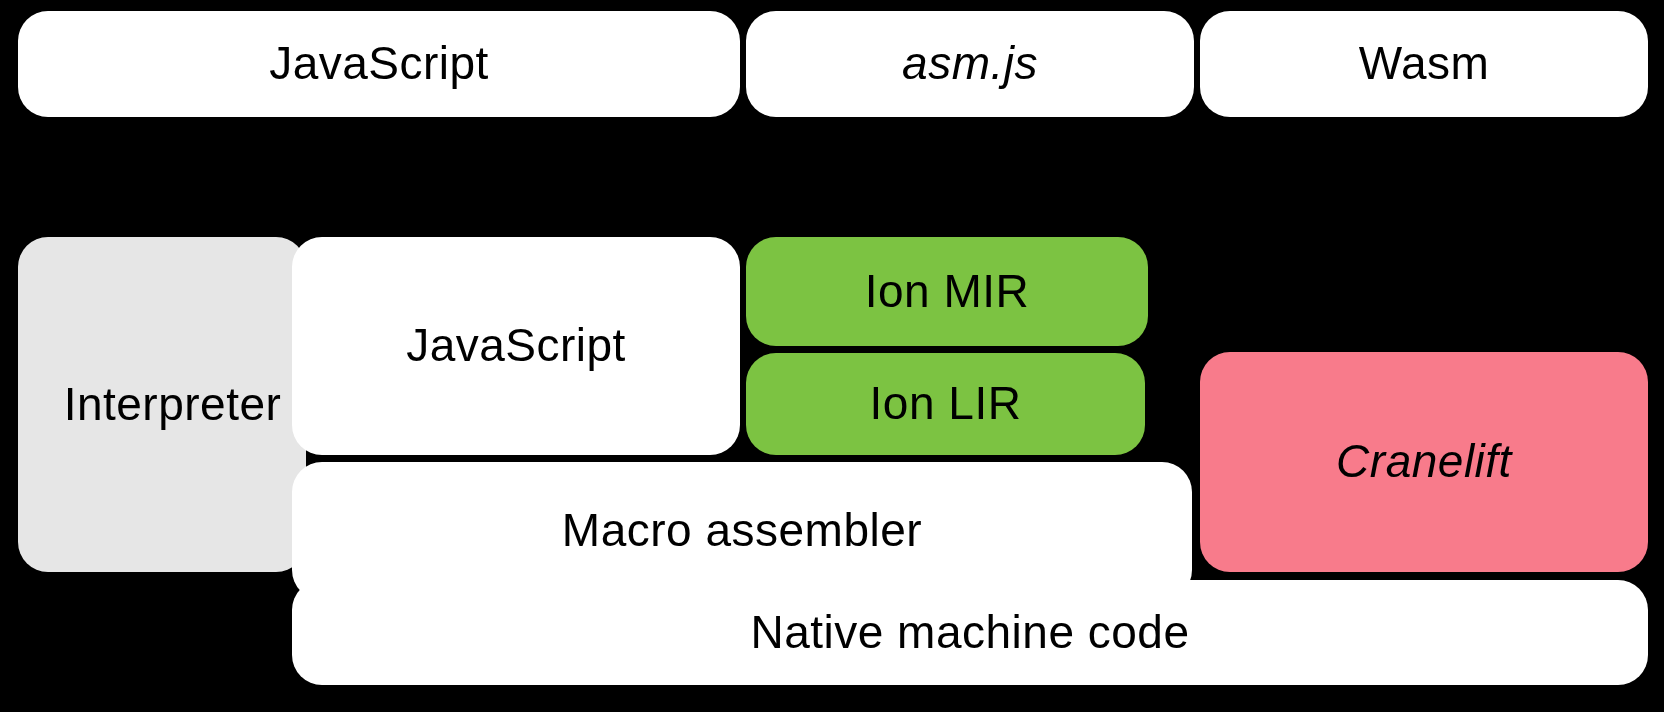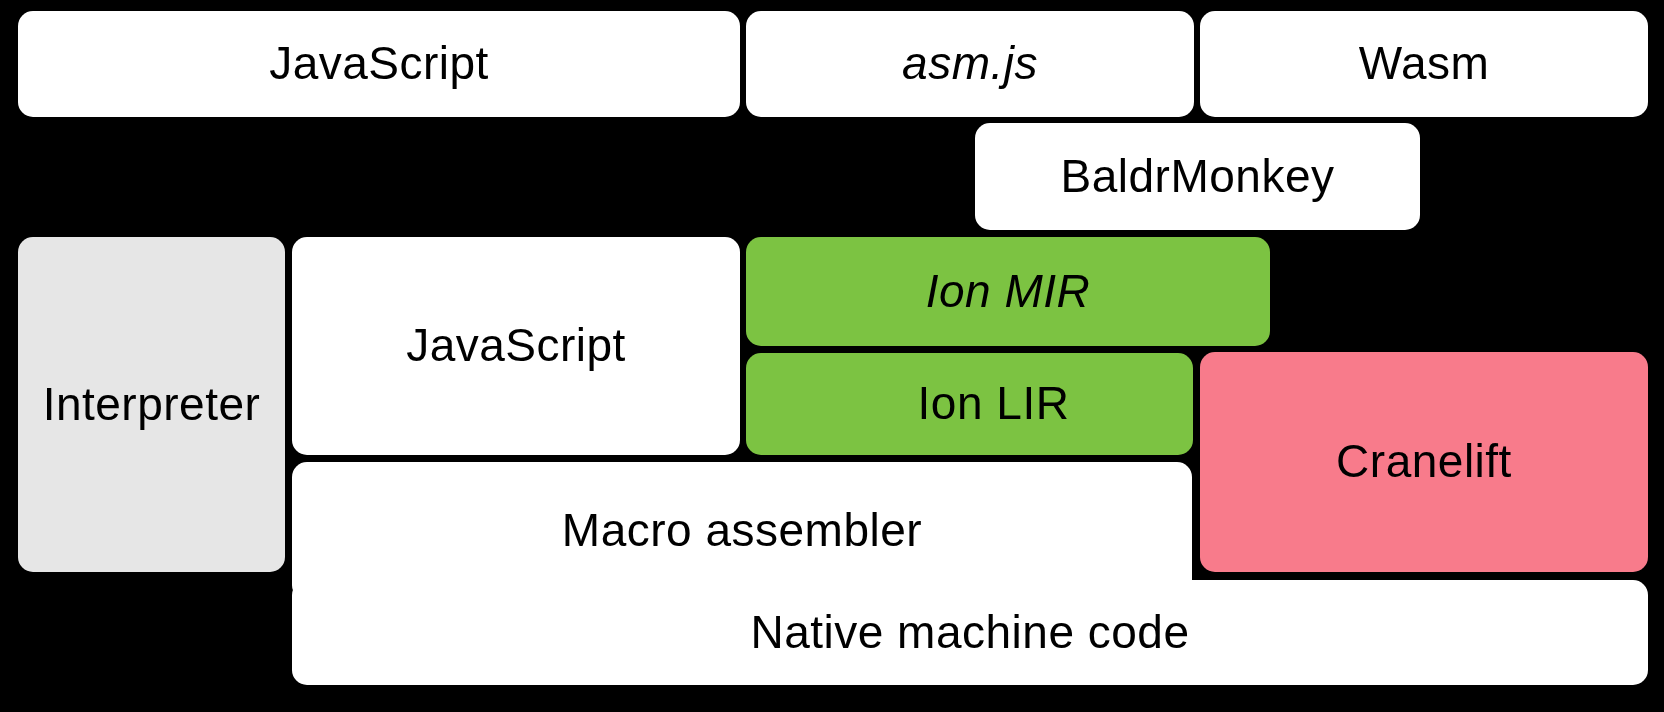--- a/index.html
+++ b/index.html
@@ -6,46 +6,46 @@
   .stage{
     position:relative;
     width:1664px;height:712px;
     background:var(--c-bg,#000);
     font-family:"Liberation Sans",sans-serif;
     overflow:hidden;
   }
   .box{
     position:absolute;
     background:var(--c-white,#fff);
-    border-radius:15px;
+    border-radius:30px;
     display:flex;
     align-items:center;
     justify-content:center;
     text-align:center;
     color:var(--c-text,#000);
     font-size:46px;
     line-height:1.2;
     letter-spacing:0.5px;
   }
-  .box.gray{background:var(--c-gray,#e6e6e6);}
+  .box.gray{background:var(--c-gray,#e6e6e6);padding-left:21px;}
   .box.green{background:var(--c-green,#7cc342);}
-  .box.pink{background:var(--c-pink,#f87b8b);}
+  .box.pink{background:var(--c-pink,#f87b8b);font-style:italic;}
 
   
   #b-javascript {left:18px;   top:11px;  width:722px;  height:106px;}
   #b-asmjs      {left:746px;  top:11px;  width:448px;  height:106px;font-style:italic;}
   #b-wasm       {left:1200px; top:11px;  width:448px;  height:106px;}
   
   #b-bytecode   {left:18px;   top:123px; width:950px;  height:107px;}
   #b-baldrmonkey{left:975px;  top:123px; width:445px;  height:107px;}
   
   #b-interpreter{left:18px;   top:237px; width:267px;  height:335px;}
   #b-baseline   {left:292px;  top:237px; width:448px;  height:218px;}
-  #b-ionmir     {left:746px;  top:237px; width:524px;  height:109px;font-style:italic;}
-  #b-ionlir     {left:746px;  top:353px; width:399px;  height:102px;padding-left:48px;}
+  #b-ionmir     {left:746px;  top:237px; width:402px;  height:109px;}
+  #b-ionlir     {left:746px;  top:353px; width:399px;  height:102px;}
   #b-cranelift  {left:1200px; top:352px; width:448px;  height:220px;}
   
   #b-macro      {left:292px;  top:462px; width:900px;  height:138px;}
   
   #b-native     {left:292px;  top:580px; width:1356px; height:105px;align-items:center;}
 
   .two-line span{display:block;}
 </style>
 </head>
 <body>
@@ -55,23 +55,20 @@
   <div class="box" id="b-javascript">
     <span>JavaScript</span>
   </div>
   <div class="box" id="b-asmjs">
     <span>asm.js</span>
   </div>
   <div class="box" id="b-wasm">
     <span>Wasm</span>
   </div>
 
-  <div class="box" id="b-baldrmonkey">
-    <span>BaldrMonkey</span>
-  </div>
 
   <div class="box gray" id="b-interpreter">
     <span>Interpreter</span>
   </div>
 
   <div class="box two-line" id="b-baseline">
     <div>
       <span>JavaScript</span>
     </div>
   </div>

